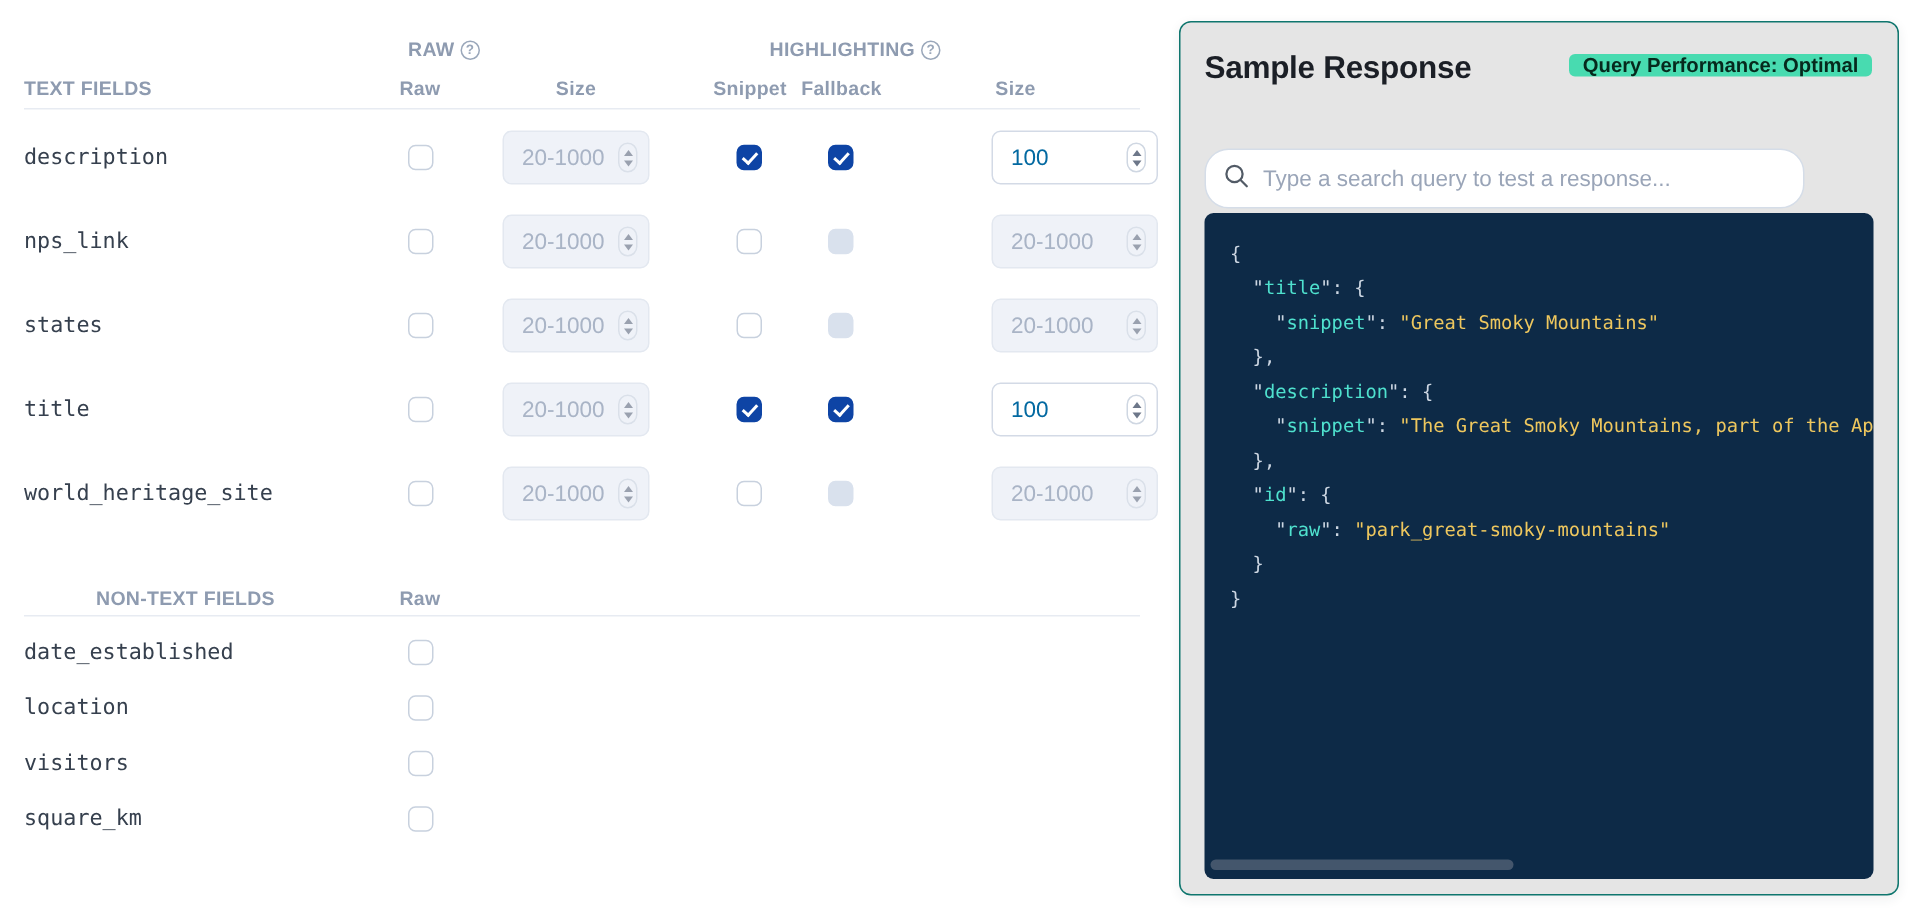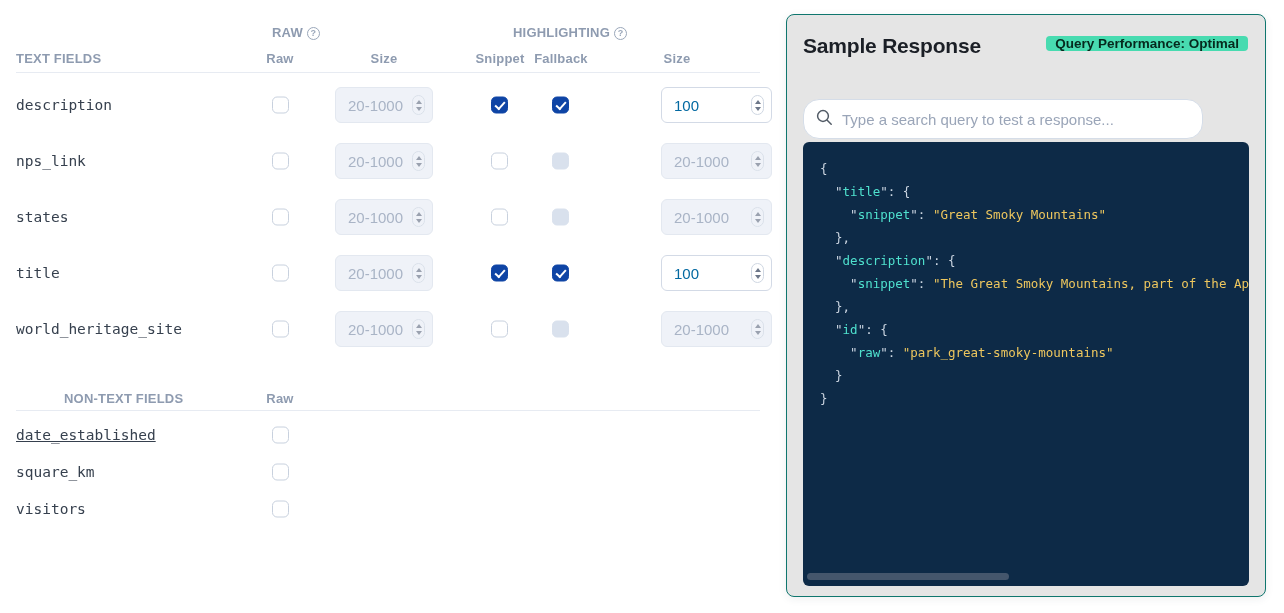--- a/index.html
+++ b/index.html
@@ -175,29 +175,33 @@
           </div></div>
       </div>
     </div>
 
   <div class="col-head" style="left:16px; top:391px; text-align:left;margin-left:48px;">NON-TEXT FIELDS</div>
   <div class="col-head" style="left:252px; top:391px; width:56px;">Raw</div>
   <div class="divider" style="top:410px;"></div>
 
   <div id="nontext-rows" style="position:absolute; left:0; top:416px; width:770px;">
       <div class="n-row">
-        <span class="vmid field-name" style="left: 16px; text-decoration: underline;">date_established</span>
+        <span class="vmid field-name" style="left: 16px;">date_established</span>
+        <div class="checkbox vmid c-raw"></div>
+      </div>
+      <div class="n-row">
+        <span class="vmid field-name" style="left: 16px;">location</span>
+        <div class="checkbox vmid c-raw"></div>
+      </div>
+      <div class="n-row">
+        <span class="vmid field-name" style="left: 16px;">visitors</span>
         <div class="checkbox vmid c-raw"></div>
       </div>
       <div class="n-row">
         <span class="vmid field-name" style="left: 16px;">square_km</span>
-        <div class="checkbox vmid c-raw"></div>
-      </div>
-      <div class="n-row">
-        <span class="vmid field-name" style="left: 16px;">visitors</span>
         <div class="checkbox vmid c-raw"></div>
       </div>
     </div>
 </div>
 
 <div class="card">
   <div class="card-title">Sample Response</div>
   <div class="badge">Query Performance: Optimal</div>
 
   <div class="searchbox">

